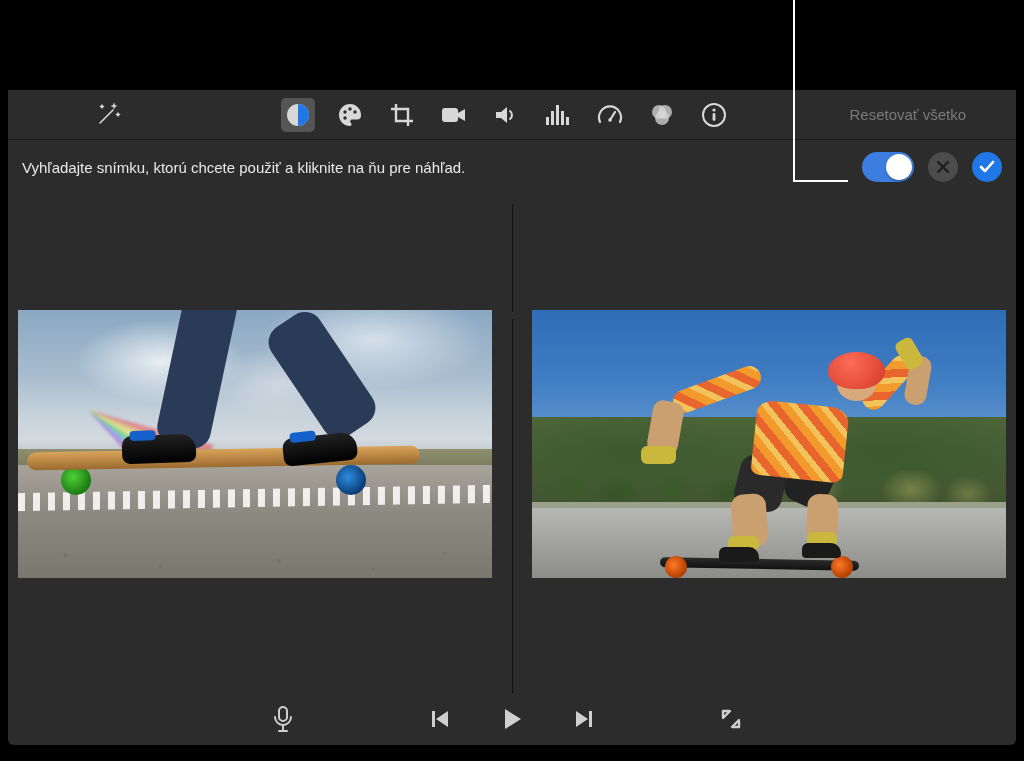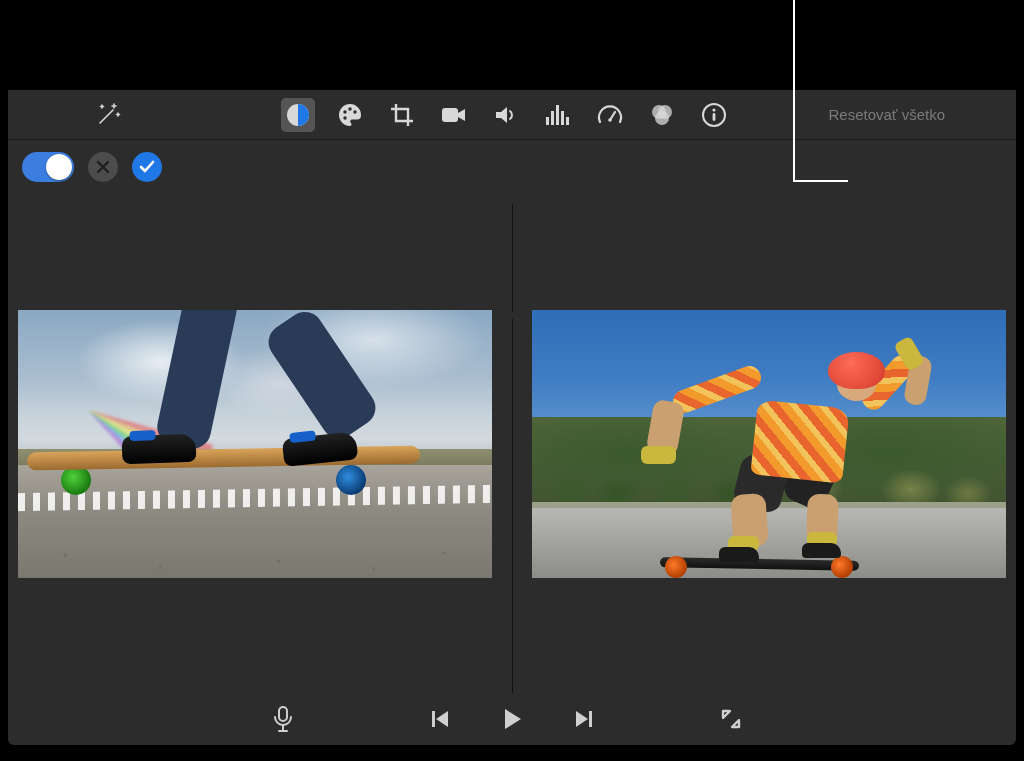--- a/index.html
+++ b/index.html
@@ -62,21 +62,21 @@
   }
   .tb-btn.active {
     background: #555;
     color: #fff;
   }
   .tb-btn.magic { margin-left: 70px; width: 40px; }
   .tb-group { display: flex; align-items: center; gap: 18px; margin-left: 135px; }
   .reset-text {
     color: #7a7a7a;
     font-size: 15px;
-    margin-right: 61px;
+    margin-right: 40px;
     margin-left: 30px;
   }
 
   
   .hint-row {
     display: flex;
     align-items: center;
     height: 54px;
     padding: 0 14px;
   }
@@ -366,20 +366,21 @@
           <rect x="11.6" y="11" width="2.8" height="8" rx="1.4" fill="#d8d8d8"></rect>
         </svg>
       </div>
     </div>
 
     <div class="spacer"></div>
     <div class="reset-text">Resetovať všetko</div>
   </div>
 
   <div class="hint-row">
+    <div class="hint">Vyhľadajte snímku, ktorú chcete použiť a kliknite na ňu pre náhľad.</div>
     <div class="controls-right">
       <div class="toggle">
         <div class="knob"></div>
       </div>
       <div class="circ-btn circ-cancel">
         <svg width="16" height="16" viewBox="0 0 16 16">
           <path d="M3 3l10 10M13 3L3 13" stroke="#1f1f1f" stroke-width="2.4" stroke-linecap="round"></path>
         </svg>
       </div>
       <div class="circ-btn circ-confirm">

